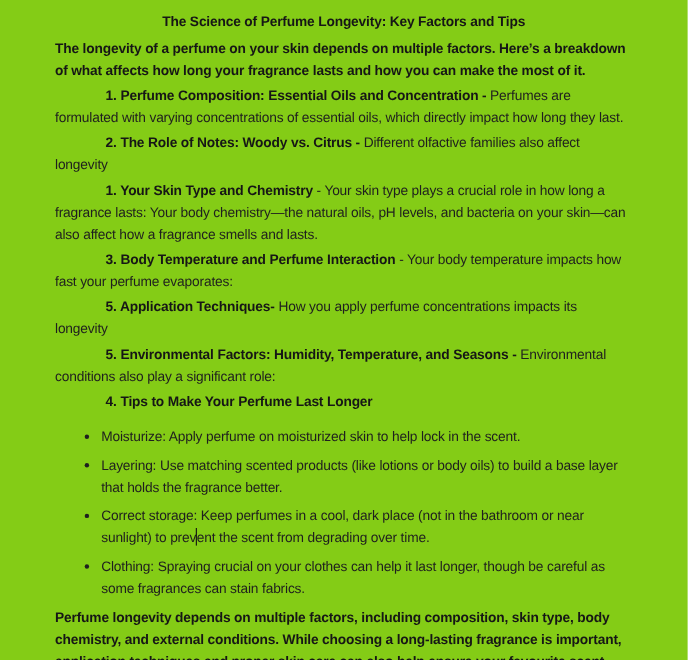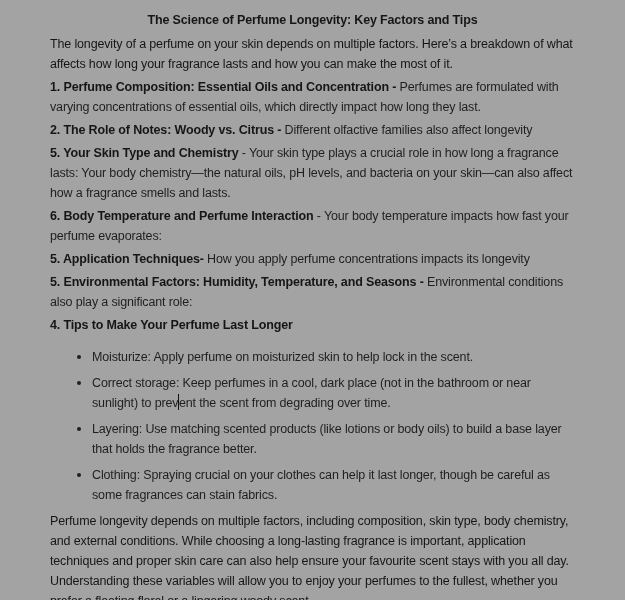--- a/index.html
+++ b/index.html
@@ -11,39 +11,40 @@
   }
   .page {
     width: 625px;
     height: 600px;
     padding: 10px 50px 0 50px;
     font-family: "Liberation Sans", sans-serif;
     font-size: 12.5px;
     letter-spacing: -0.15px;
     line-height: 20px;
     color: #1f1f1f;
-    background: #a3a3a3;
+    background: #84cc16;
   }
   .title {
     font-size: 12.5px;
     font-weight: 700;
     text-align: center;
     margin-bottom: 4px;
     color: #161616;
   }
   .para {
     margin-bottom: 3px;
   }
   .para.bold {
-    font-weight: 400;
+    font-weight: 700;
     color: #161616;
   }
   .para strong {
     font-weight: 700;
     color: #161616;
+    margin-left: 46px;
   }
   ul.bullets {
     list-style: none;
     margin-top: 12px;
     margin-bottom: 4px;
   }
   ul.bullets li {
     position: relative;
     padding-left: 42px;
     margin-bottom: 6px;
@@ -75,32 +76,32 @@
 <div class="page">
 
   <h1 class="title">The Science of Perfume Longevity: Key Factors and Tips</h1>
 
   <p class="para bold">The longevity of a perfume on your skin depends on multiple factors. Here’s a breakdown of what affects how long your fragrance lasts and how you can make the most of it.</p>
 
   <p class="para"><strong>1. Perfume Composition: Essential Oils and Concentration -</strong><span> Perfumes are formulated with varying concentrations of essential oils, which directly impact how long they last.</span></p>
 
   <p class="para"><strong>2. The Role of Notes: Woody vs. Citrus -</strong><span> Different olfactive families also affect longevity</span></p>
 
-  <p class="para"><strong>5. Your Skin Type and Chemistry</strong><span> - Your skin type plays a crucial role in how long a fragrance lasts: Your body chemistry—the natural oils, pH levels, and bacteria on your skin—can also affect how a fragrance smells and lasts.</span></p>
+  <p class="para"><strong>1. Your Skin Type and Chemistry</strong><span> - Your skin type plays a crucial role in how long a fragrance lasts: Your body chemistry—the natural oils, pH levels, and bacteria on your skin—can also affect how a fragrance smells and lasts.</span></p>
 
-  <p class="para"><strong>6. Body Temperature and Perfume Interaction</strong><span> - Your body temperature impacts how fast your perfume evaporates:</span></p>
+  <p class="para"><strong>3. Body Temperature and Perfume Interaction</strong><span> - Your body temperature impacts how fast your perfume evaporates:</span></p>
 
   <p class="para"><strong>5. Application Techniques-</strong><span> How you apply perfume concentrations impacts its longevity</span></p>
 
   <p class="para"><strong>5. Environmental Factors: Humidity, Temperature, and Seasons -</strong><span> Environmental conditions also play a significant role:</span></p>
 
   <p class="para"><strong>4. Tips to Make Your Perfume Last Longer</strong><span></span></p>
 
   <ul class="bullets">
     <li><span class="dot"></span><span>Moisturize: Apply perfume on moisturized skin to help lock in the scent.</span></li>
+    <li><span class="dot"></span><span>Layering: Use matching scented products (like lotions or body oils) to build a base layer that holds the fragrance better.</span></li>
     <li><span class="dot"></span><span>Correct storage: Keep perfumes in a cool, dark place (not in the bathroom or near sunlight) to prev</span><span class="caret"></span><span>ent the scent from degrading over time.</span></li>
-    <li><span class="dot"></span><span>Layering: Use matching scented products (like lotions or body oils) to build a base layer that holds the fragrance better.</span></li>
     <li><span class="dot"></span><span>Clothing: Spraying crucial on your clothes can help it last longer, though be careful as some fragrances can stain fabrics.</span></li>
   </ul>
 
   <p class="para bold conclusion">Perfume longevity depends on multiple factors, including composition, skin type, body chemistry, and external conditions. While choosing a long-lasting fragrance is important, application techniques and proper skin care can also help ensure your favourite scent stays with you all day. Understanding these variables will allow you to enjoy your perfumes to the fullest, whether you prefer a fleeting floral or a lingering woody scent.</p>
 
 </div>
 
 </body></html>

